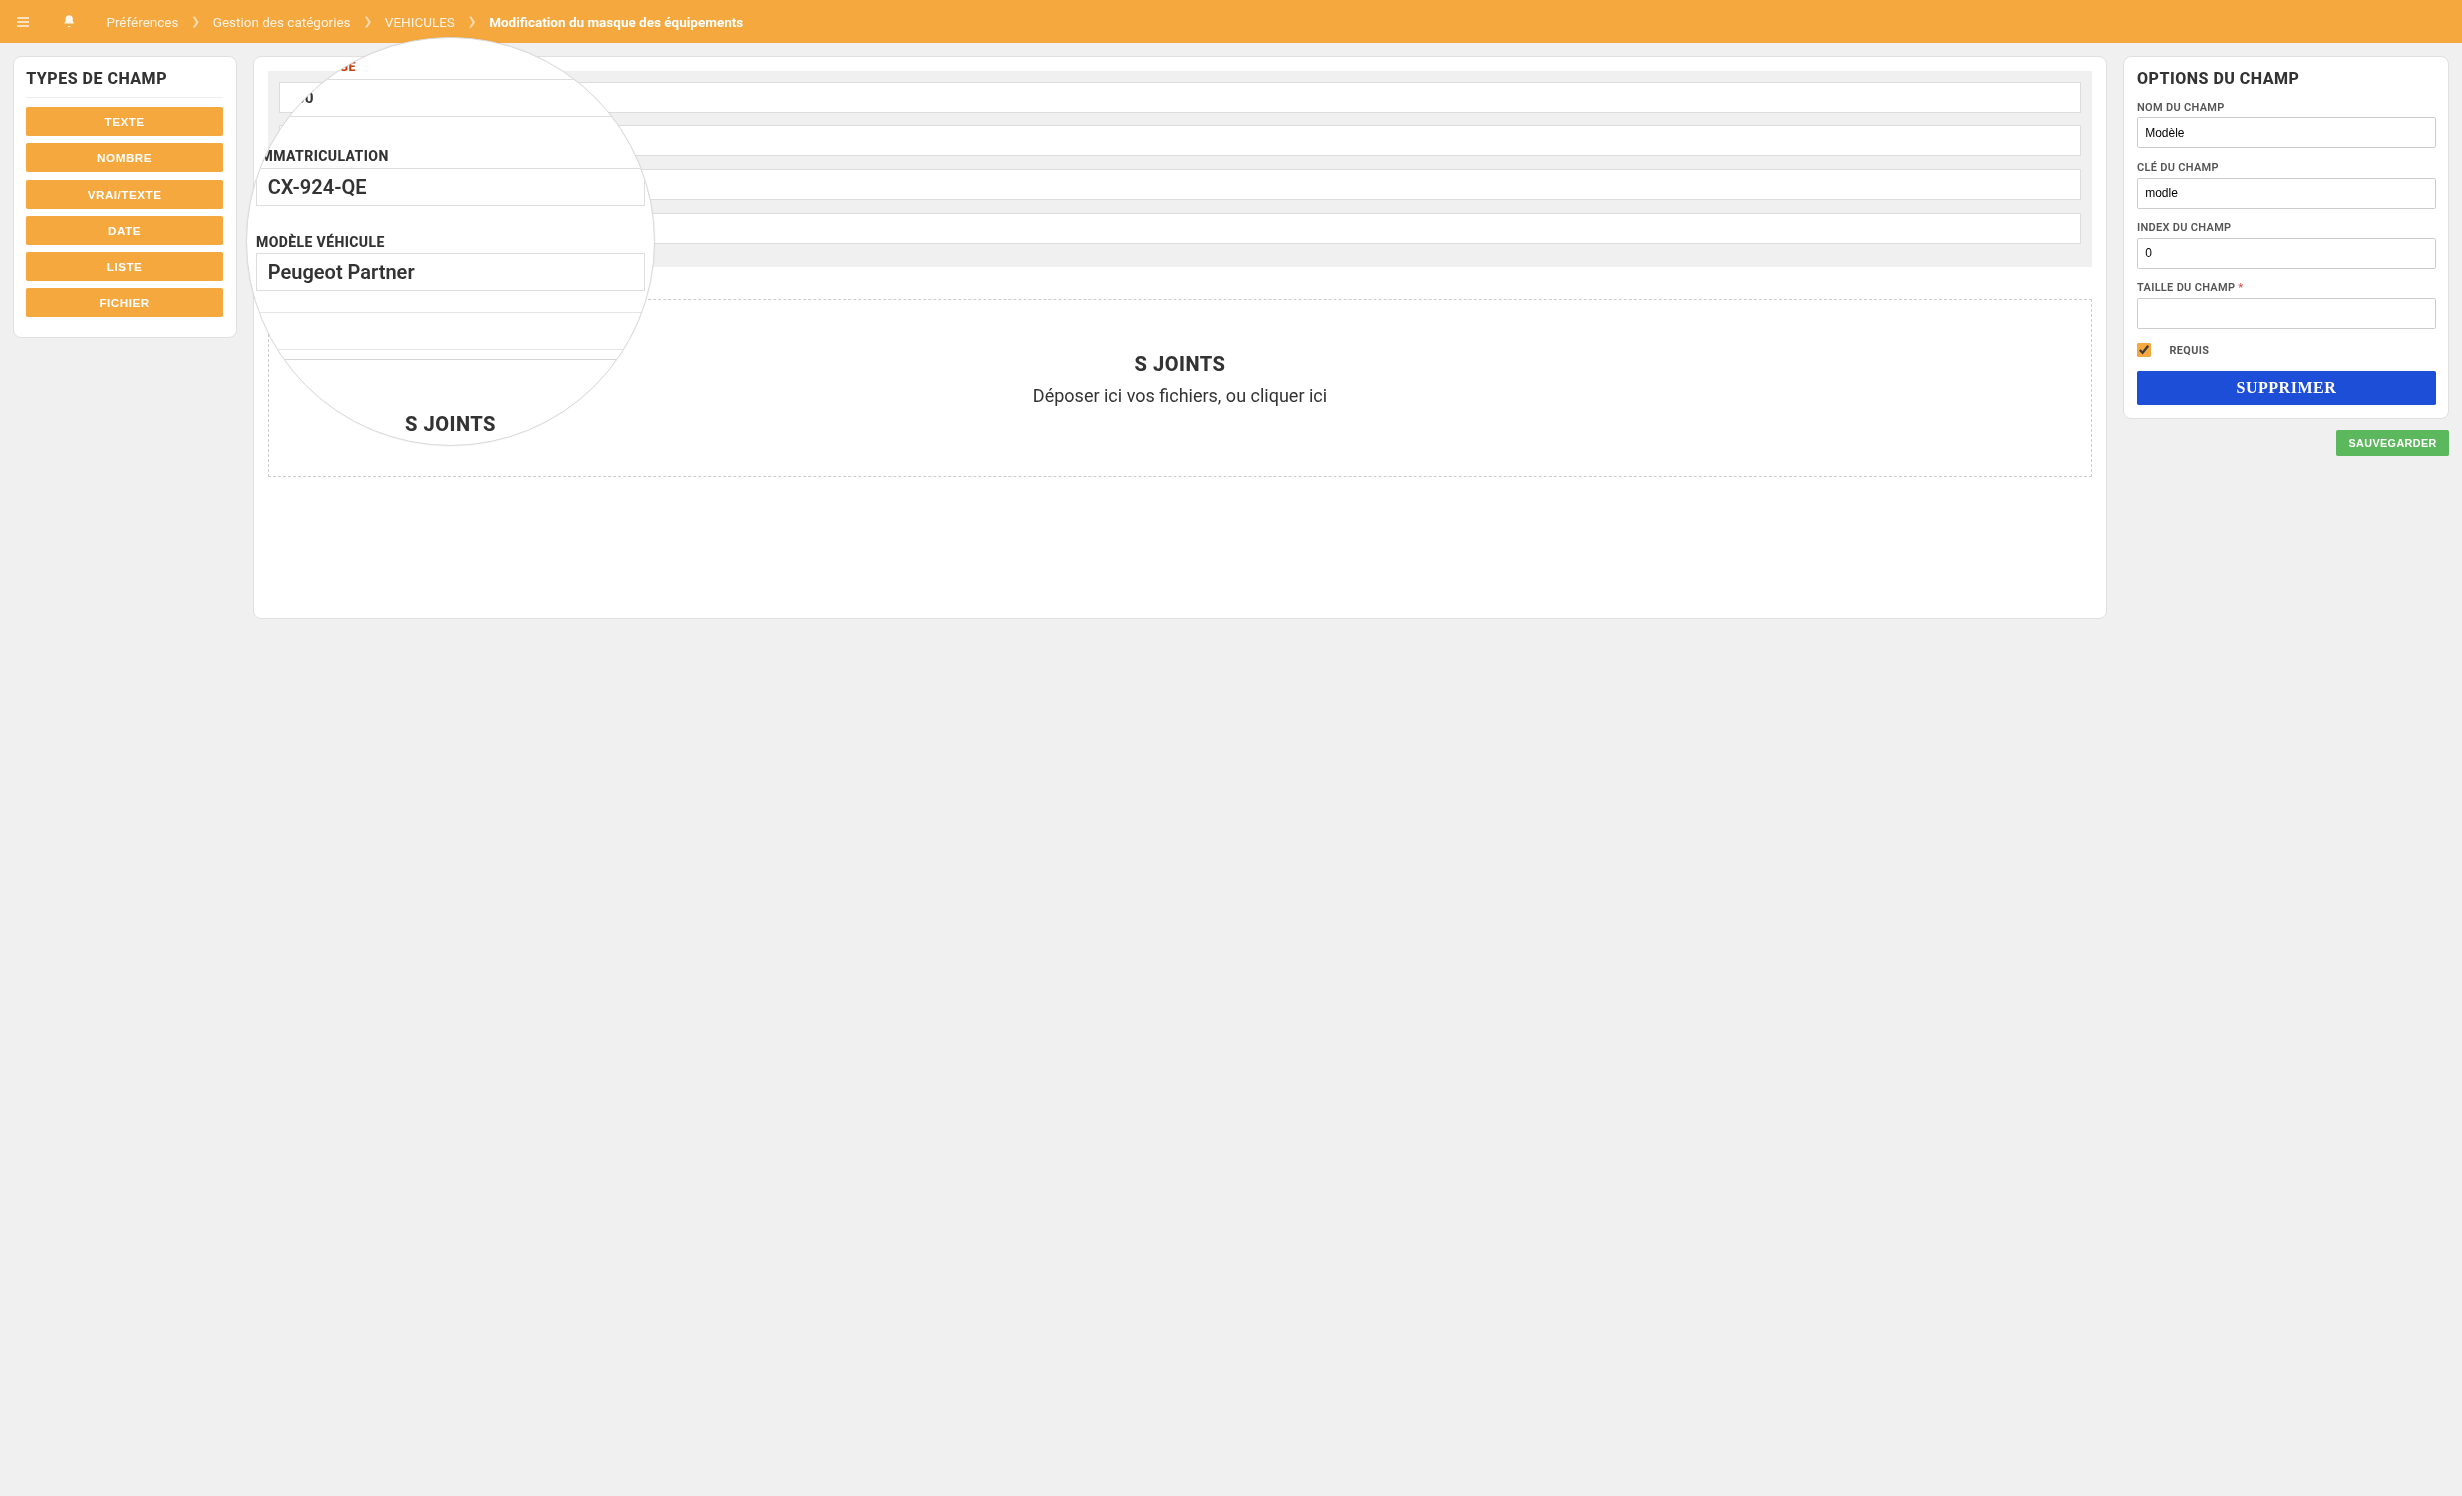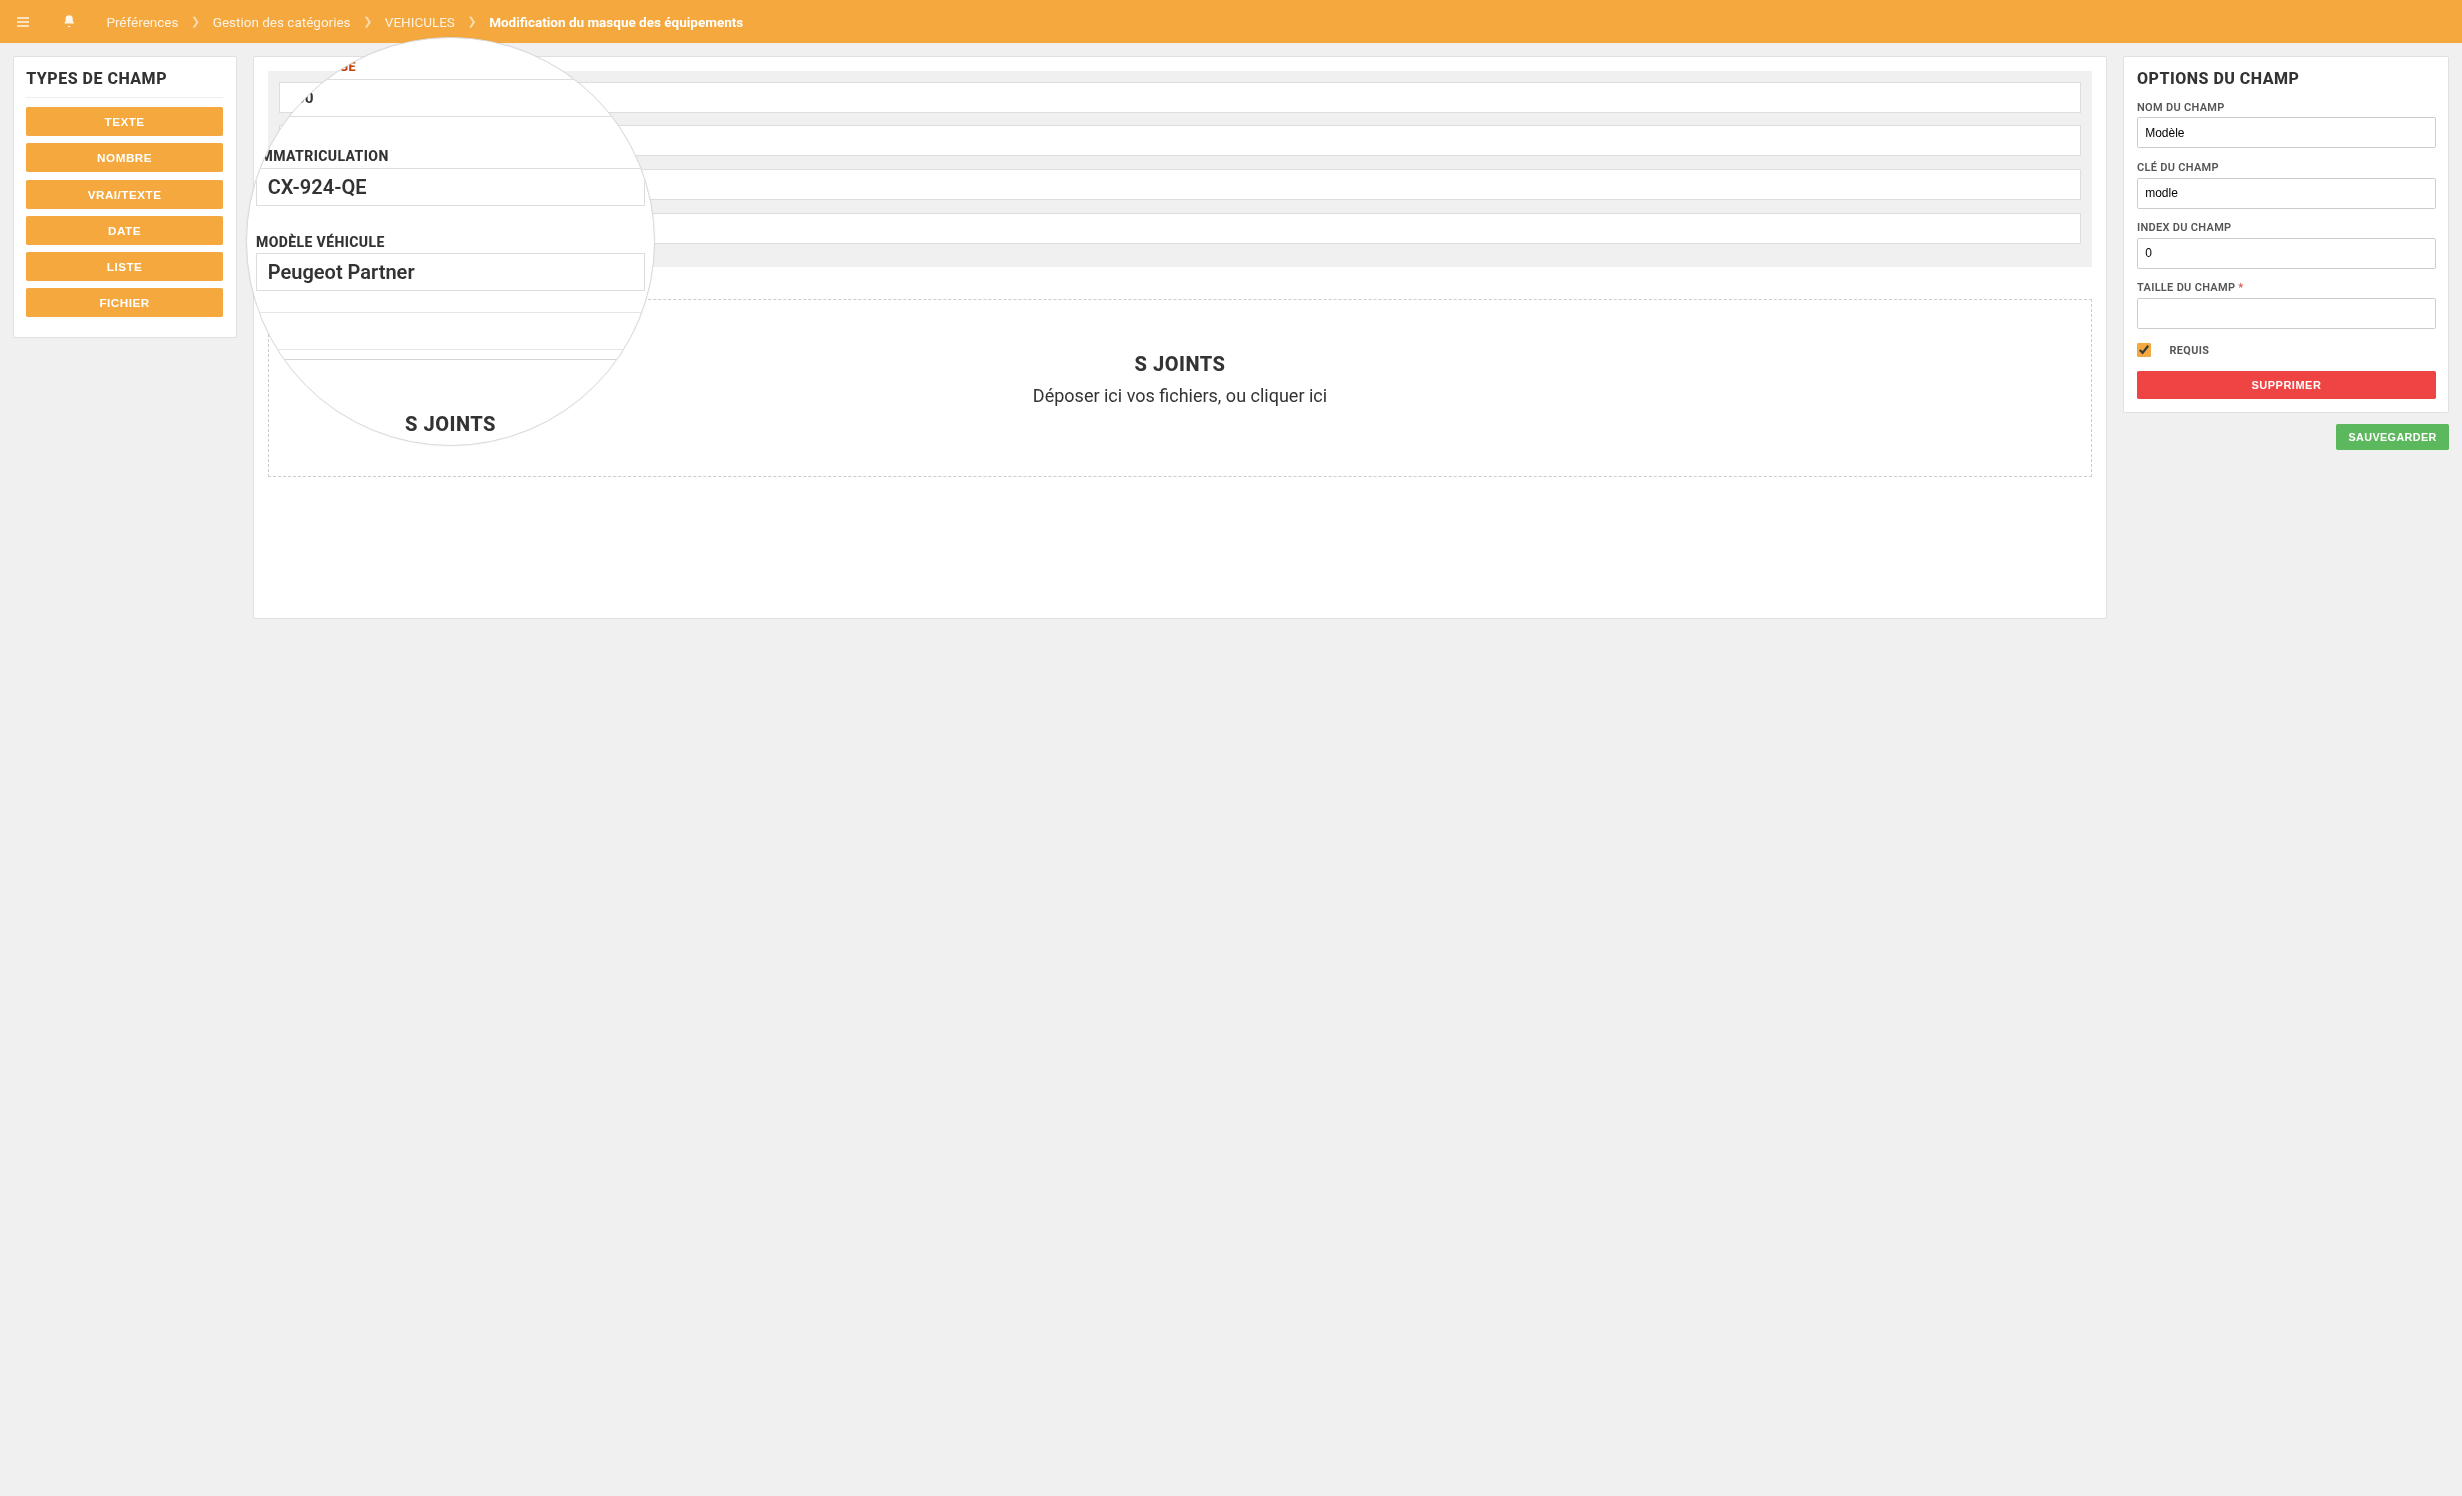--- a/index.html
+++ b/index.html
@@ -43,21 +43,21 @@
     display: flex;
     gap: 16px;
     padding: 12.6px;
     align-items: flex-start;
     position: relative;
   }
 
   .panel {
     background: #fff;
     border: 0.9px solid #e0e0e0;
-    border-radius: 2px;
+    border-radius: 8px;
     padding: 12.6px;
   }
 
   
   .left-panel {
     width: 224px;
     flex-shrink: 0;
   }
   .panel-title {
     font-weight: 800;
@@ -163,30 +163,31 @@
     accent-color: #f4a83e;
   }
   .req-label {
     font-size: 10.8px;
     font-weight: 700;
     color: #555;
     letter-spacing: 0.4px;
   }
   .btn-delete {
     width: 100%;
-    background: #ef4444;
+    background: #1d4ed8;
     color: #fff;
     border: none;
     padding: 8px 0;
-    font-size: 11px;
+    font-size: 16px;
     font-weight: 700;
     letter-spacing: 0.5px;
     margin-top: 14.4px;
     cursor: pointer;
     border-radius: 1.8px;
+    font-family: Liberation Serif, serif;
   }
   .btn-save {
     float: right;
     background: #5cb85c;
     color: #fff;
     border: none;
     padding: 7.2px 12.6px;
     font-size: 10.8px;
     font-weight: 700;
     letter-spacing: 0.4px;

